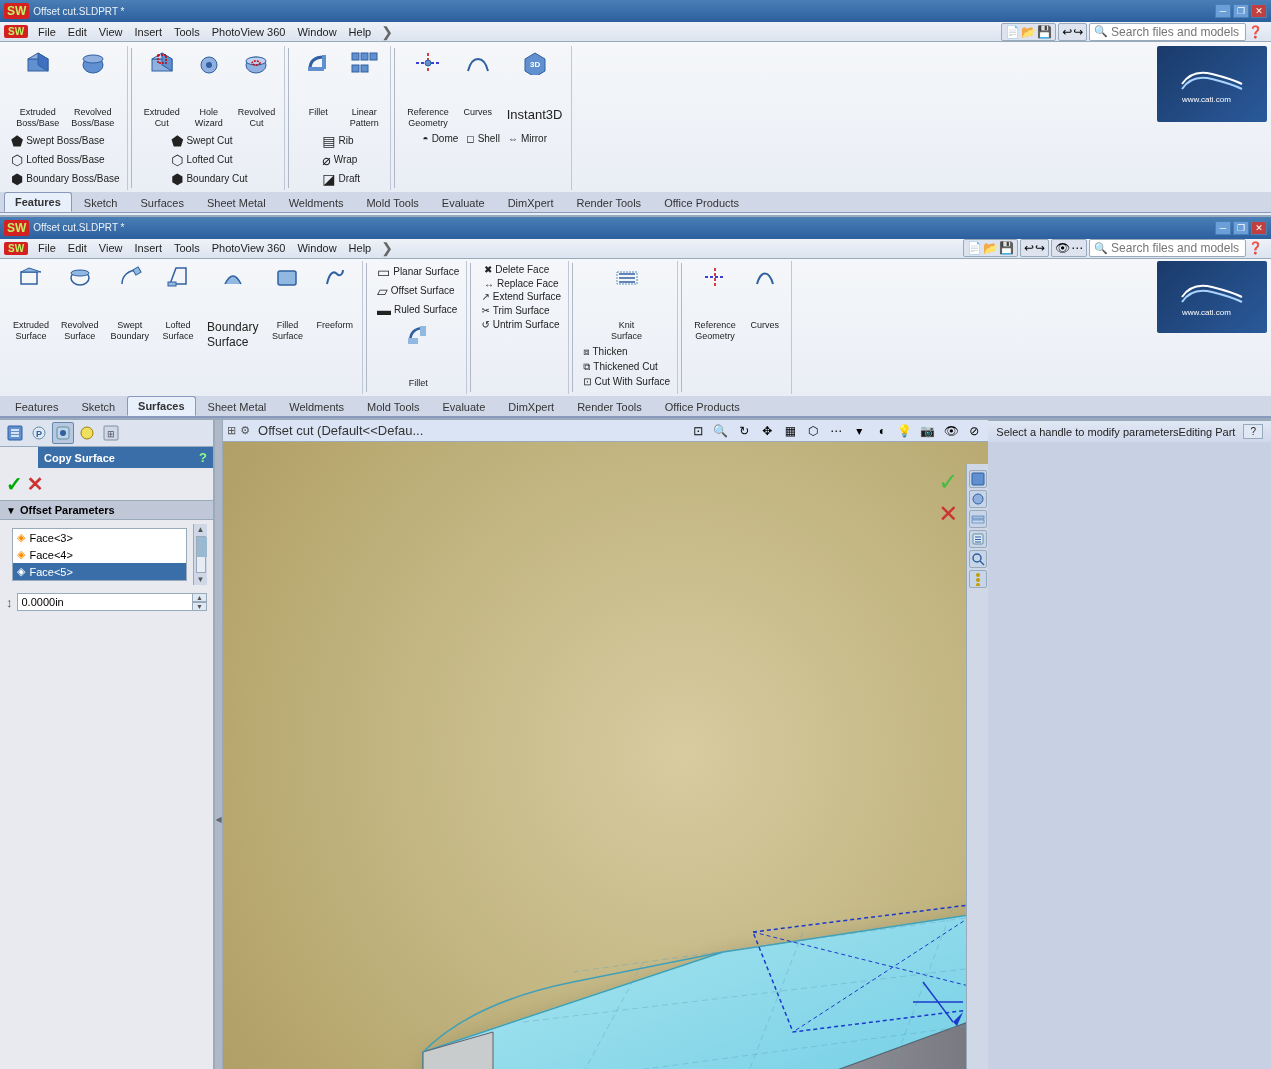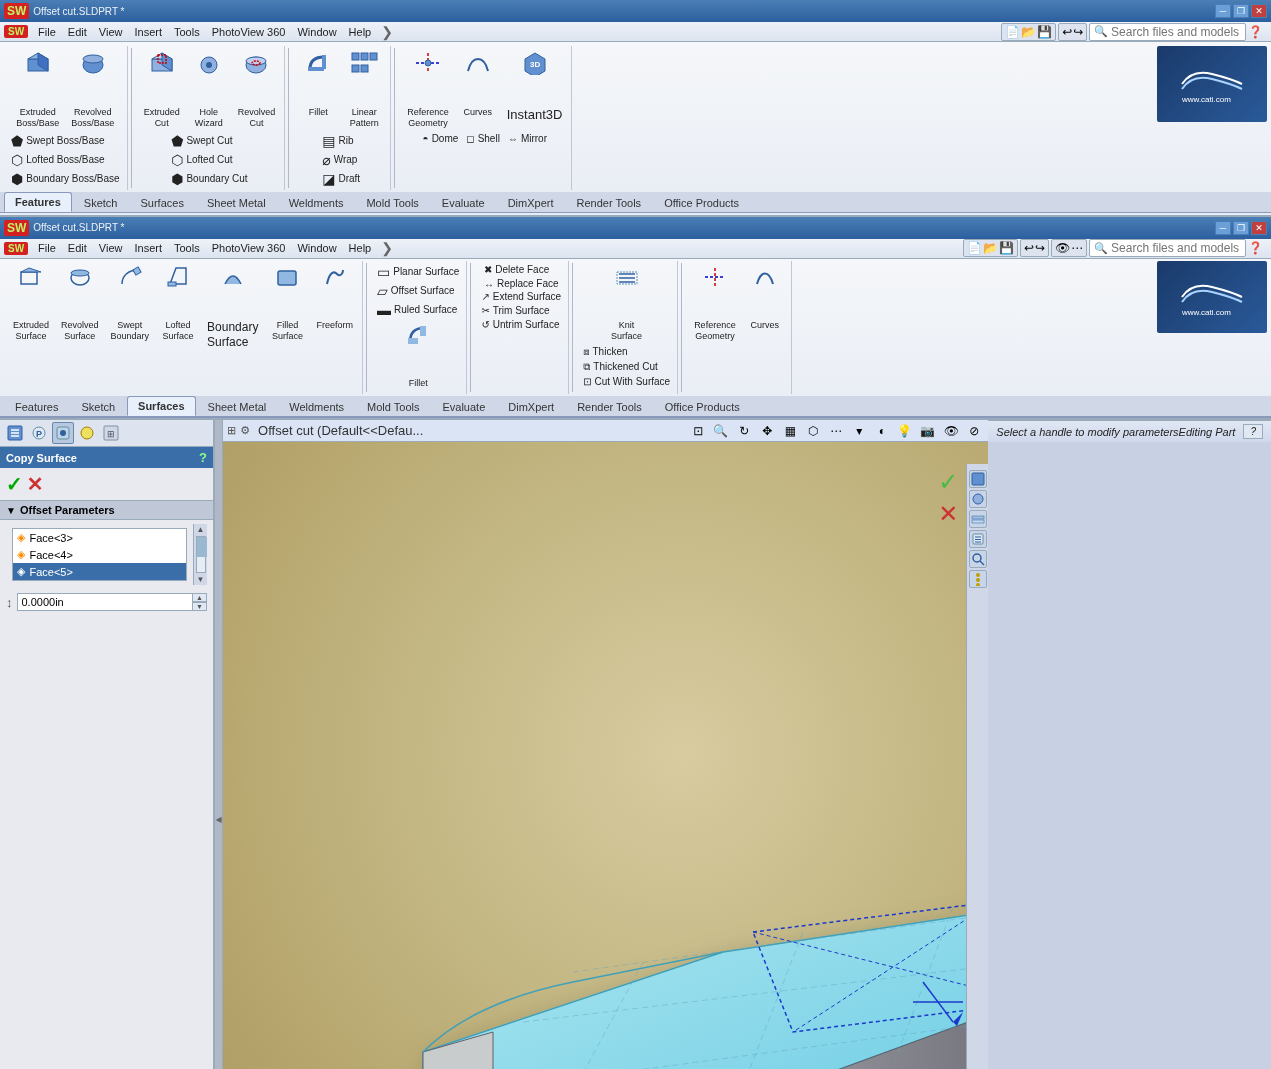--- a/index.html
+++ b/index.html
@@ -177,20 +177,21 @@
     
     .copy-surface-panel {
       background: #3a6ea8;
       color: white;
       padding: 3px 6px;
       font-size: 11px;
       font-weight: bold;
       display: flex;
       align-items: center;
       justify-content: space-between;
+      margin-left: 38px;
     }
     .ok-cancel {
       display: flex;
       gap: 4px;
       padding: 4px 6px;
       border-bottom: 1px solid #9ab;
     }
 
     
     .section-header {
@@ -305,21 +306,20 @@
     .status-bar {
       height: 22px;
       background: linear-gradient(to bottom, #e0e8f4, #d0d8ec);
       border-top: 1px solid #9ab;
       display: flex;
       align-items: center;
       padding: 0 8px;
       font-size: 11px;
       color: #222;
       justify-content: space-between;
-      font-style: italic;
     }
 
     
     .search-box {
       display: flex;
       align-items: center;
       background: white;
       border: 1px solid #9ab;
       border-radius: 2px;
       padding: 1px 4px;

